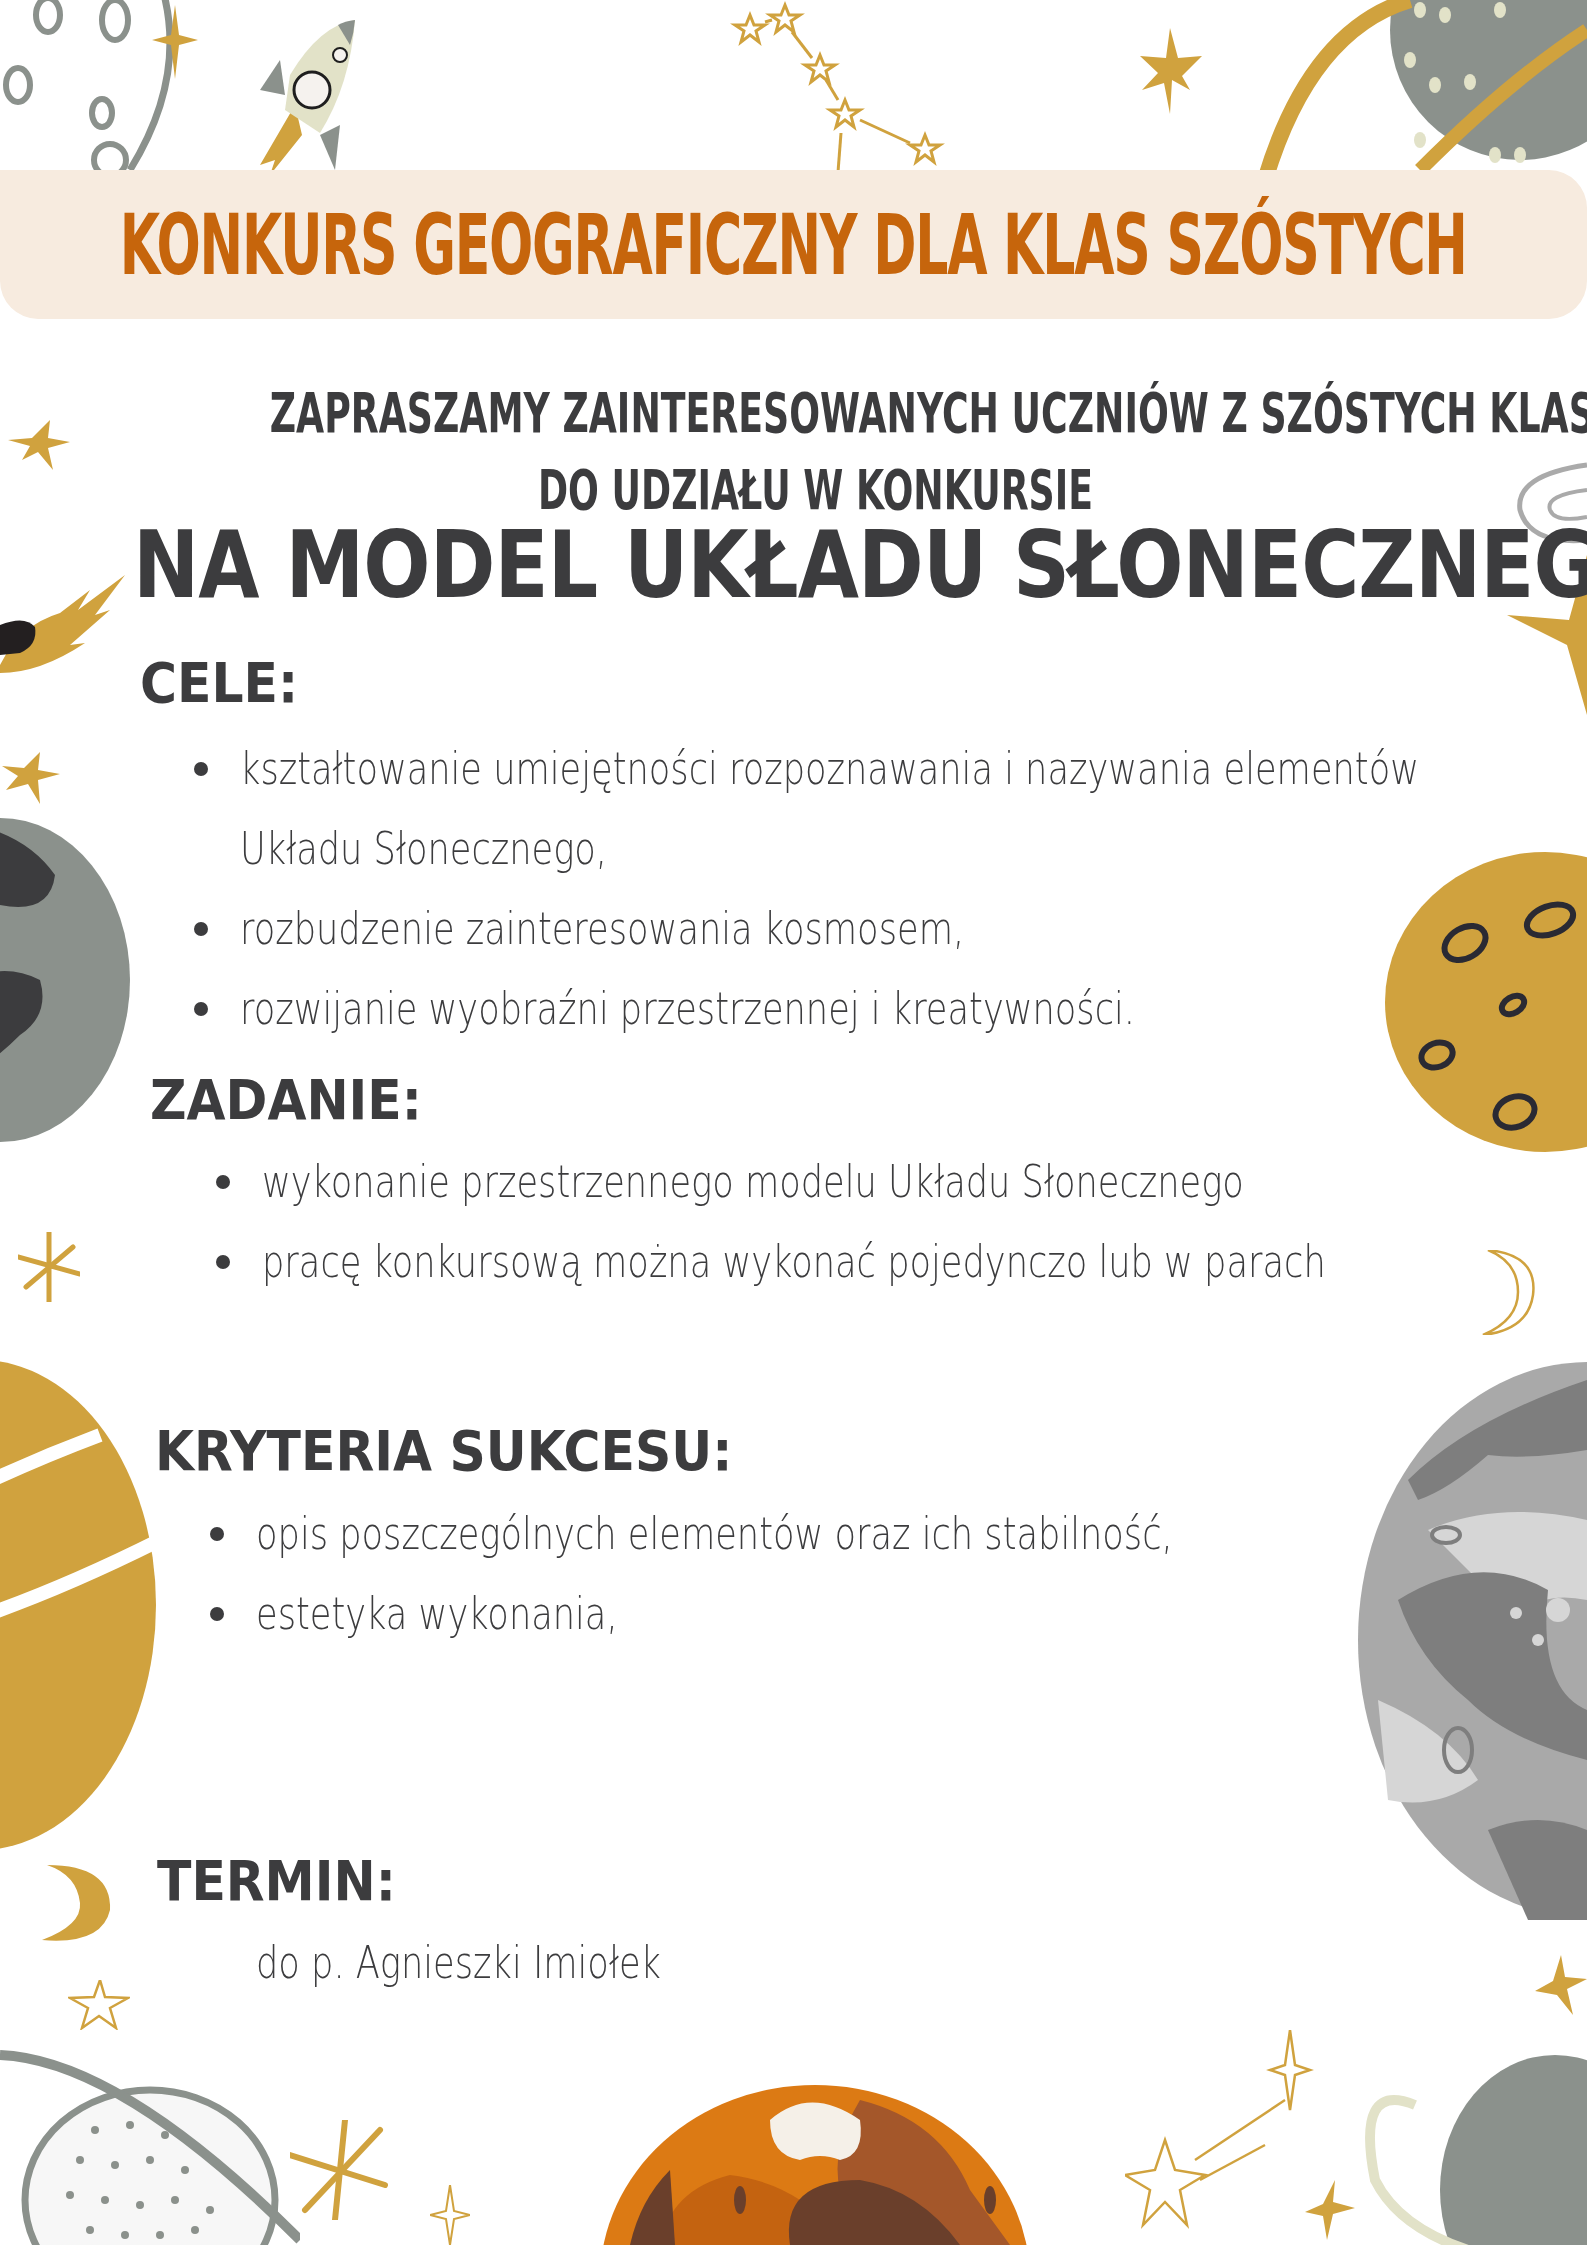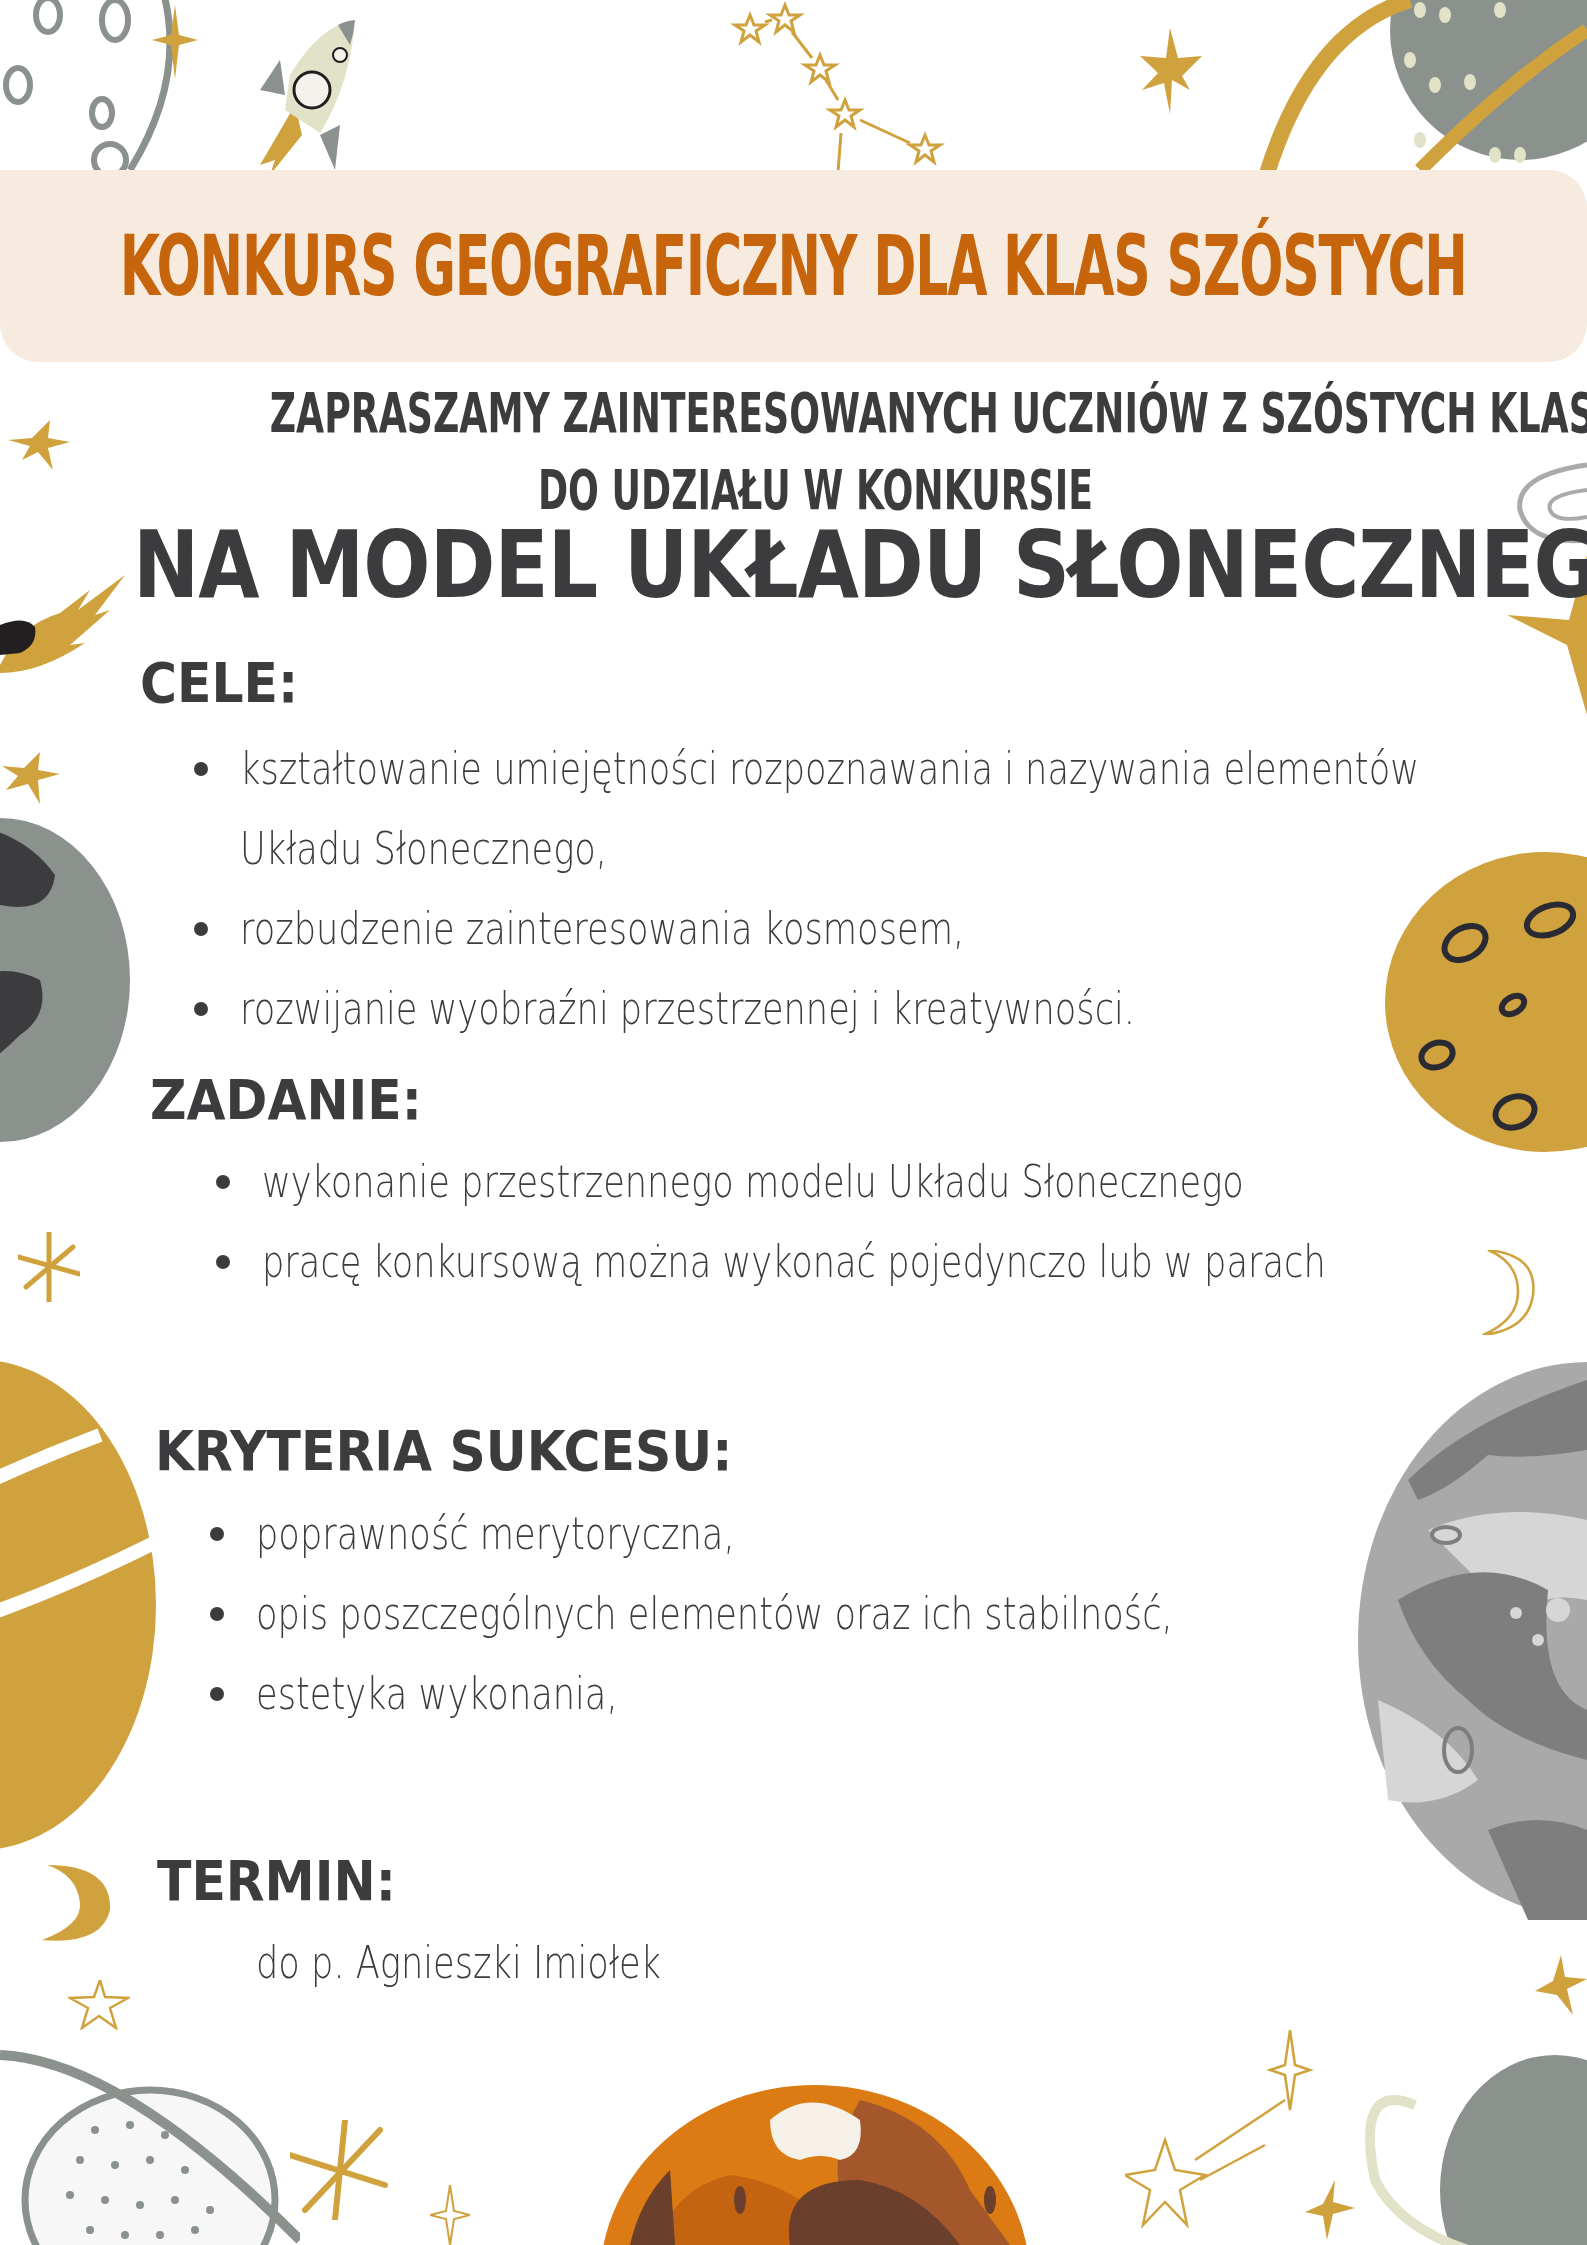--- a/index.html
+++ b/index.html
@@ -6,21 +6,21 @@
     body {
       width:1587px; height:2245px; position:relative; overflow:hidden;
       background:#ffffff;
       font-family:"Liberation Sans", sans-serif;
     }
     .deco { position:absolute; }
     svg { display:block; }
 
     
     .banner {
-      position:absolute; left:0; top:170px; width:1587px; height:192px;
+      position:absolute; left:0; top:170px; width:1587px; height:149px;
       background:#f7ebdf; border-radius:0 38px 38px 38px;
       display:flex; align-items:center; justify-content:center;
     }
     .banner-title {
       font-family:"DejaVu Sans", sans-serif;
       font-weight:bold; color:#c6650c; font-size:84px;
       letter-spacing:-2px;
       transform:scaleX(0.62); transform-origin:center;
       white-space:nowrap; line-height:1;
     }
@@ -335,21 +335,20 @@
 </ul>
 
 <div class="sec-title" style="left:150px;top:1072px;">ZADANIE:</div>
 <ul class="list" style="left:216px;top:1142px;">
   <li><span class="bullet"></span><span class="txt">wykonanie przestrzennego modelu Układu Słonecznego</span></li>
   <li><span class="bullet"></span><span class="txt">pracę konkursową można wykonać pojedynczo lub w parach</span></li>
 </ul>
 
 <div class="sec-title" style="left:155px;top:1423px;">KRYTERIA SUKCESU:</div>
 <ul class="list" style="left:210px;top:1494px;">
-  <li><span class="bullet"></span><span class="txt">poprawność merytoryczna,</span></li>
   <li><span class="bullet"></span><span class="txt">opis poszczególnych elementów oraz ich stabilność,</span></li>
   <li><span class="bullet"></span><span class="txt">estetyka wykonania,</span></li>
 </ul>
 
 <div class="sec-title" style="left:157px;top:1853px;">TERMIN:</div>
 <ul class="list" style="left:210px;top:1923px;">
   <li><span class="txt">do p. Agnieszki Imiołek</span></li>
 </ul>
 
 </body></html>

